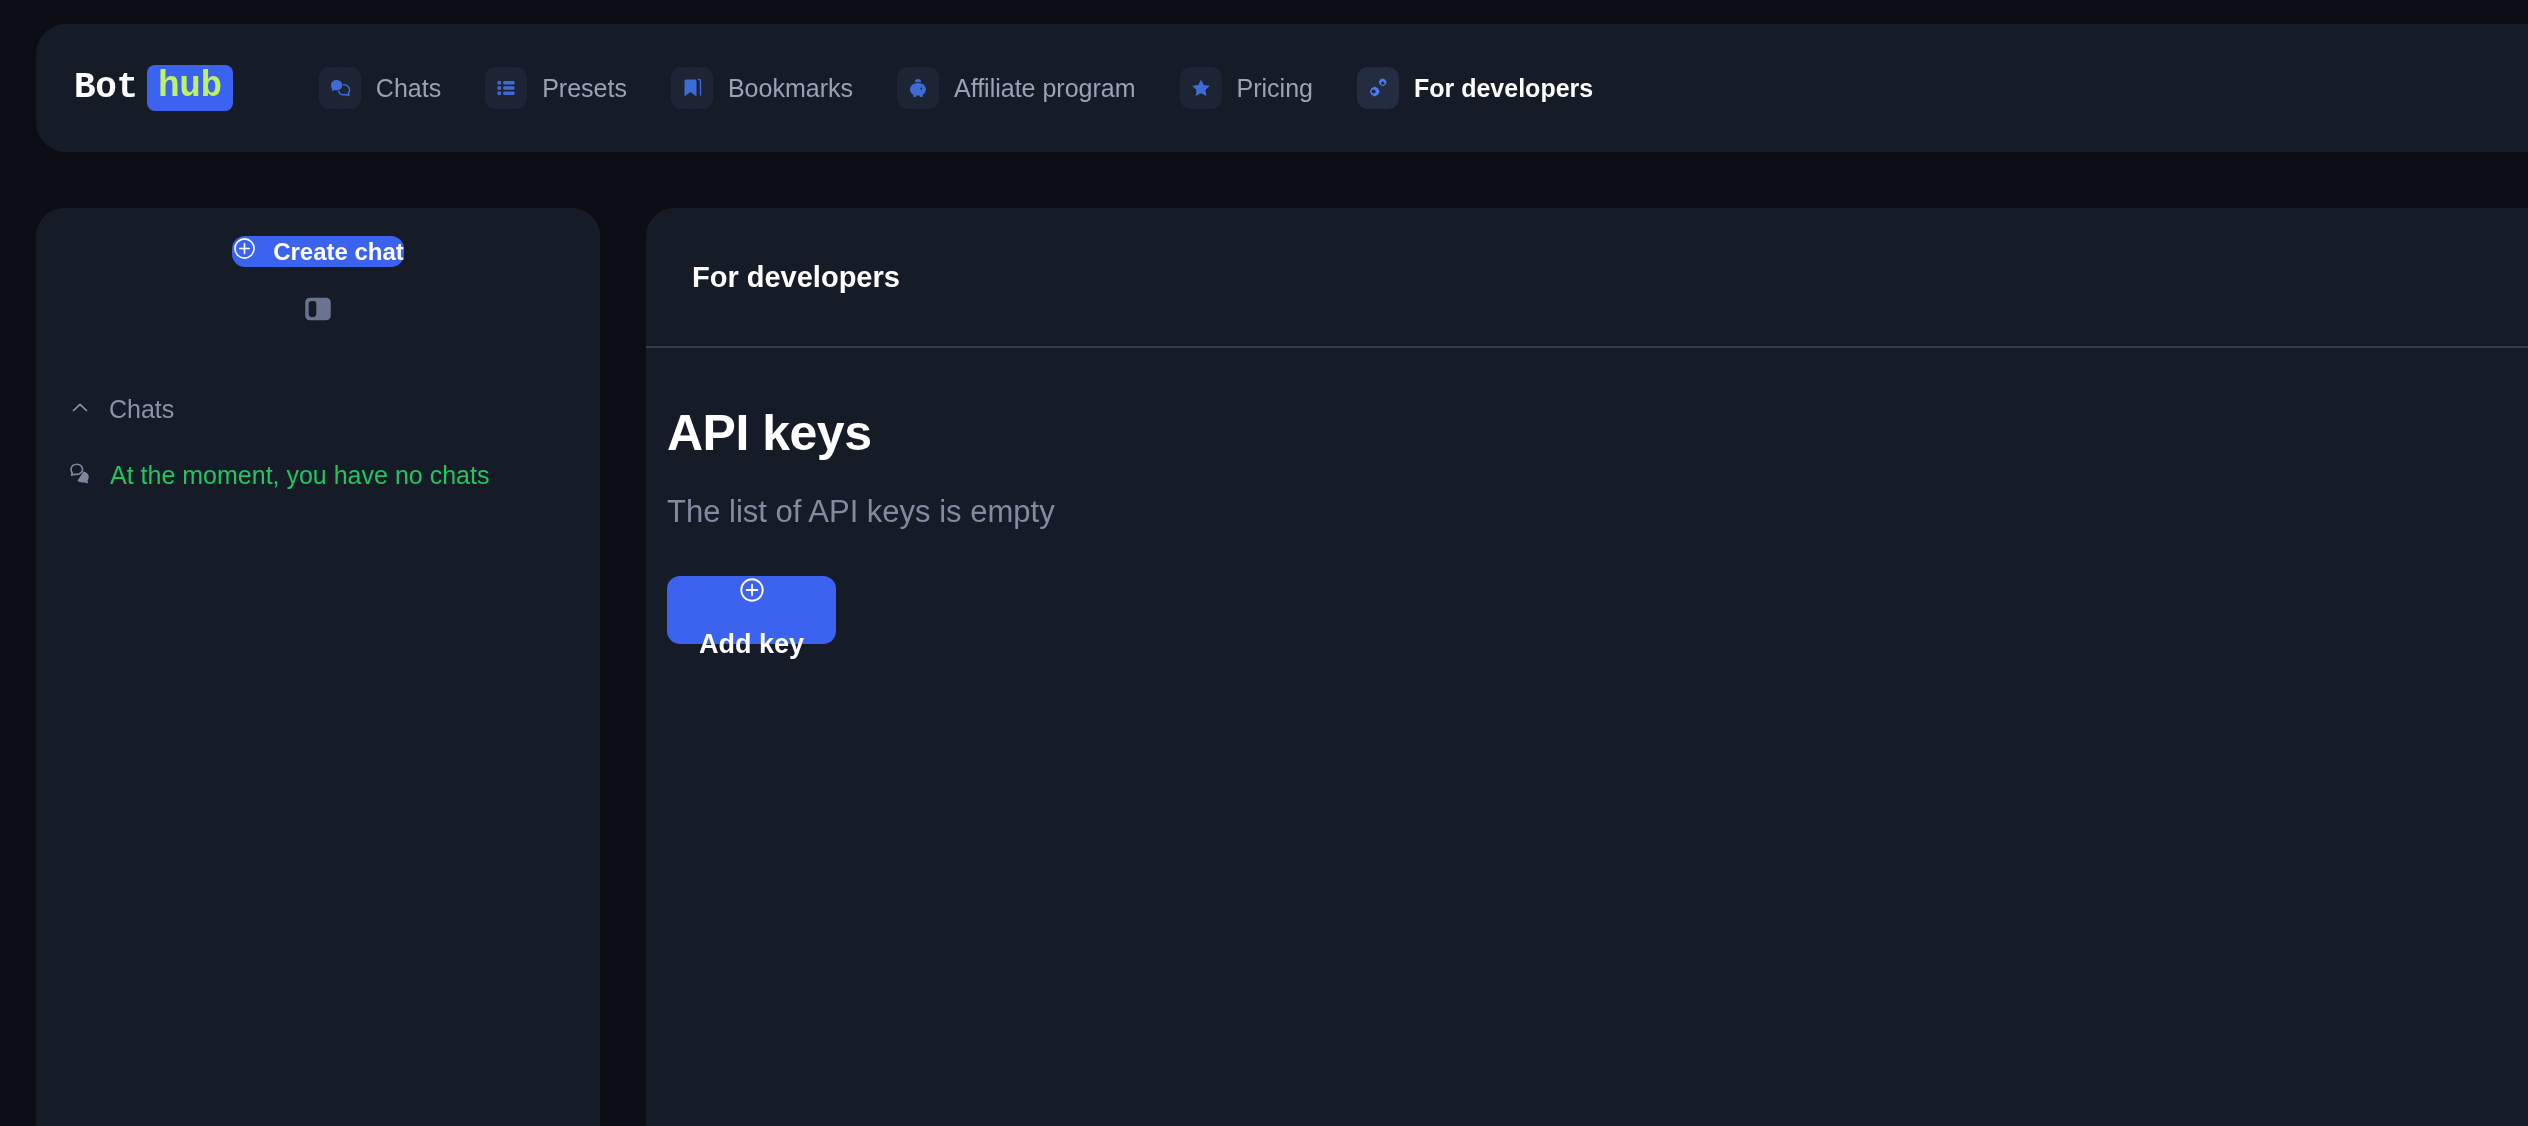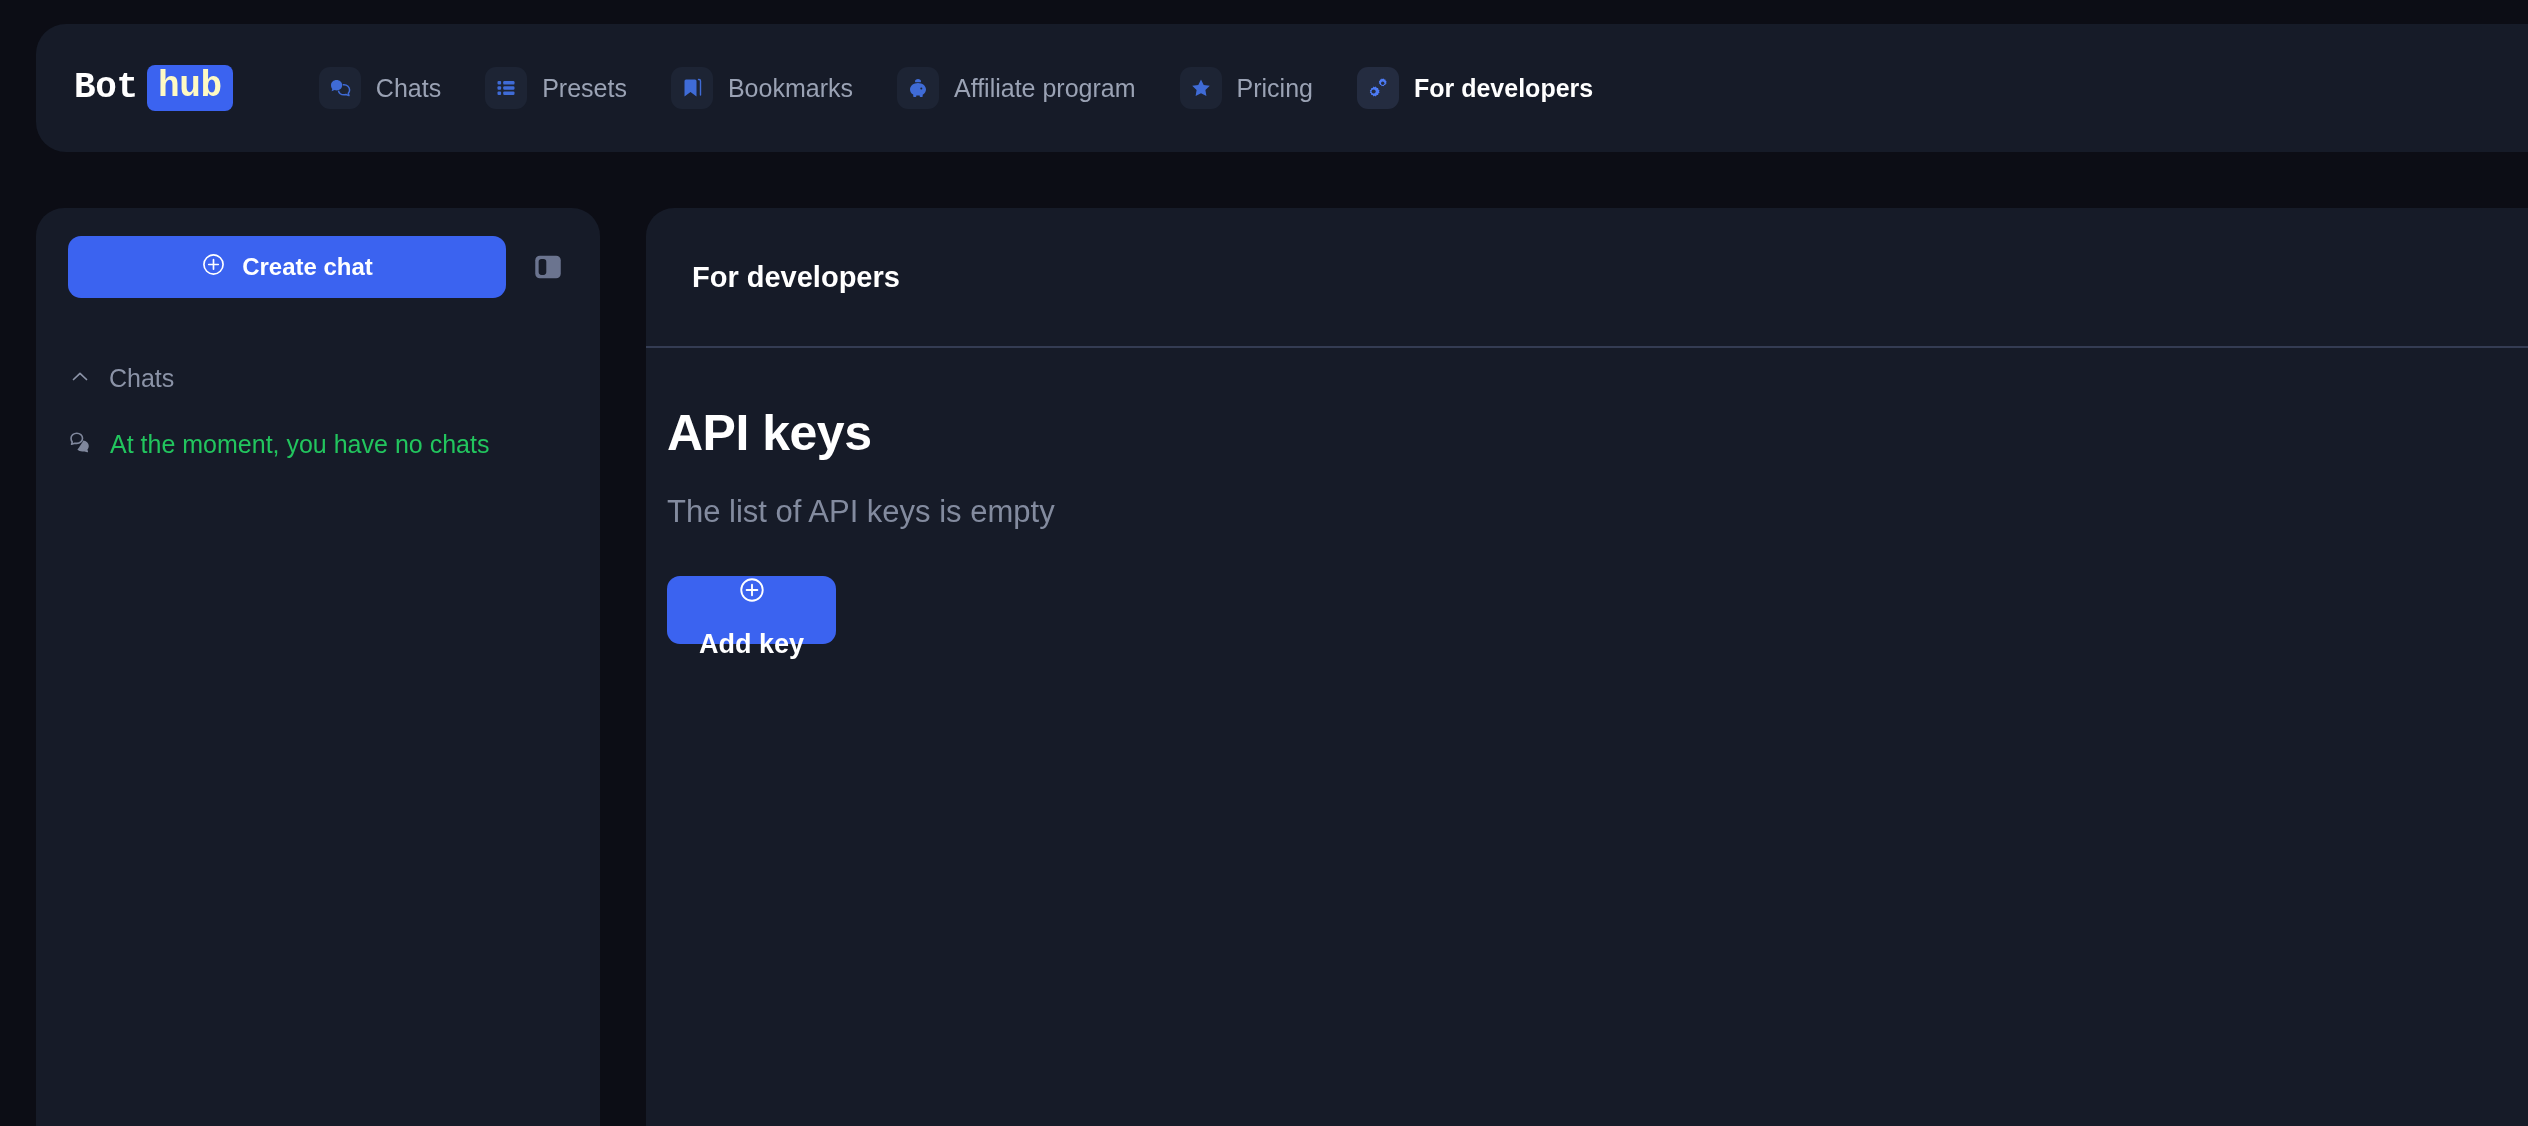--- a/index.html
+++ b/index.html
@@ -36,21 +36,21 @@
     gap: 0px;
     font-size: 36px;
     font-weight: bold;
     letter-spacing: -0.3px;
     margin-right: 64px;
     user-select: none;
     font-family: Liberation Mono, monospace;
   }
   #brand-logo .brand-bot { color: #ffffff; padding-right: 9px; }
   #brand-logo .brand-hub {
-    color: #fef9c3;
+    color: #bef264;
     background: #3b63f0;
     border-radius: 8px;
     padding: 3px 11px 5px 11px;
     line-height: 1.05;
     text-align: center;
   }
 
   #main-nav { display: flex; align-items: center; gap: 0px; }
 
   .nav-item {
@@ -90,20 +90,21 @@
     bottom: 0;
     background: #161b28;
     border-radius: 28px 28px 0 0;
     padding: 28px 32px 0 32px;
   }
 
   #sidebar-top-row {
     display: flex;
     align-items: center;
     gap: 22px;
+    flex-direction: column;
   }
 
   #create-chat-button {
     flex: 1;
     height: 62px;
     background: #3b63f0;
     border: none;
     border-radius: 13px;
     color: #fff;
     font-family: "Liberation Sans", sans-serif;

